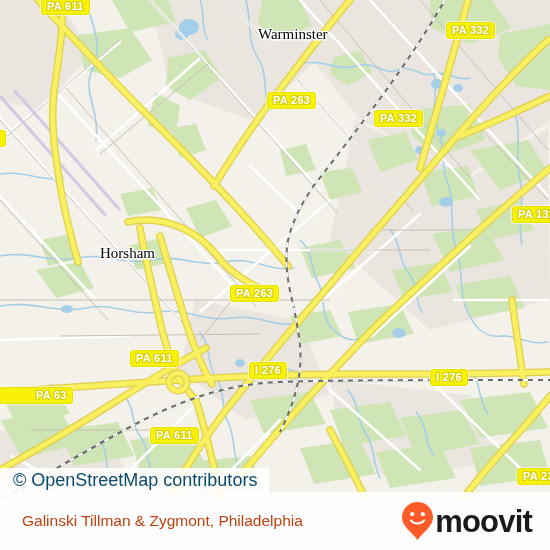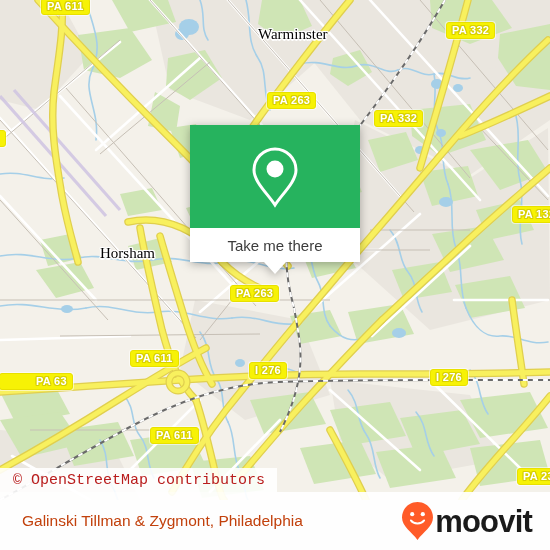--- a/index.html
+++ b/index.html
@@ -109,23 +109,23 @@
     left: 0;
     top: 468px;
     height: 24px;
     display: flex;
     align-items: center;
     padding-left: 13px;
     background: rgba(255,255,255,0.88);
     padding-right: 12px;
   }
   #attrib span {
-    color: #b91c1c;
-    font-size: 15px;
-    font-family: Liberation Mono, monospace;
+    color: #0c4a6e;
+    font-size: 18px;
+    font-family: Liberation Sans, sans-serif;
     white-space: nowrap;
   }
 
   
   #footer {
     position: absolute;
     left: 0; top: 492px;
     width: 550px; height: 58px;
     background: rgba(255,255,255,0.93);
     display: flex;
@@ -404,37 +404,25 @@
 
     <div class="shield" style="left:41px;  top:-2px;">PA 611</div>
     <div class="shield" style="left:446px; top:22px;">PA 332</div>
     <div class="shield" style="left:267px; top:92px;">PA 263</div>
     <div class="shield" style="left:374px; top:110px;">PA 332</div>
     <div class="shield" style="left:512px; top:206px;">PA 132</div>
     <div class="shield" style="left:230px; top:285px;">PA 263</div>
     <div class="shield" style="left:130px; top:350px;">PA 611</div>
     <div class="shield" style="left:249px; top:362px;">I 276</div>
     <div class="shield" style="left:430px; top:369px;">I 276</div>
-    <div class="shield" style="left:-1px;  top:373px;padding-left:36px;">PA 63</div>
+    <div class="shield" style="left:-1px;  top:387px;padding-left:36px;">PA 63</div>
     <div class="shield" style="left:150px; top:427px;">PA 611</div>
     <div class="shield" style="left:517px; top:468px;">PA 232</div>
     <div class="shield" style="left:-14px; top:130px; width:14px; padding:0 2px;"></div>
 
-    <div id="callout">
-      <div id="callout-head">
-        <svg width="50" height="62" viewBox="0 0 50 62">
-          <path d="M25 3 C13.4 3 4 12.4 4 24 C4 36 18 48 25 59 C32 48 46 36 46 24 C46 12.4 36.6 3 25 3 Z" fill="none" stroke="#ffffff" stroke-width="3"></path>
-          <circle cx="25" cy="23" r="8.5" fill="#ffffff"></circle>
-        </svg>
-      </div>
-      <div id="callout-foot">
-        <span>Take me there</span>
-      </div>
-      <div id="callout-tail"></div>
-    </div>
 
     <div id="attrib">
       <span>© OpenStreetMap contributors</span>
     </div>
   </div>
 
   <div id="footer">
     <div id="footer-title">Galinski Tillman &amp; Zygmont, Philadelphia</div>
     <div id="brand">
       <svg width="33" height="40" viewBox="0 0 33 40">

